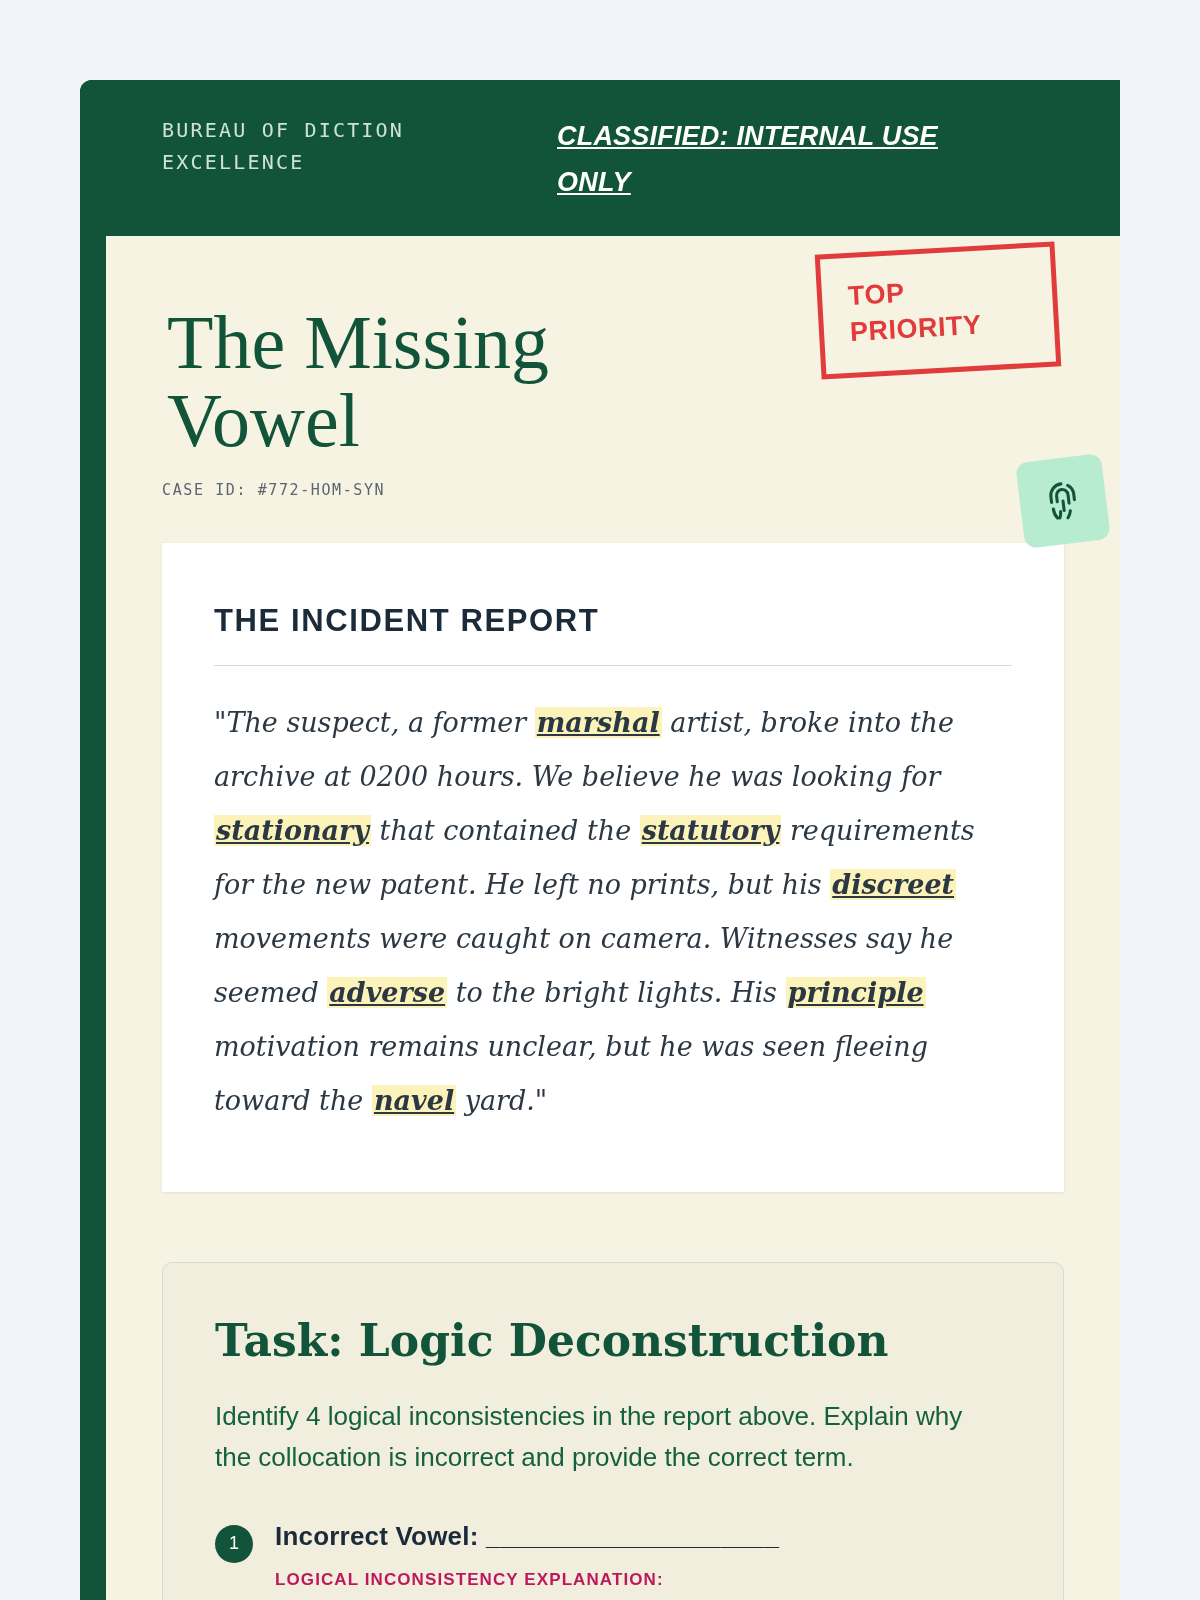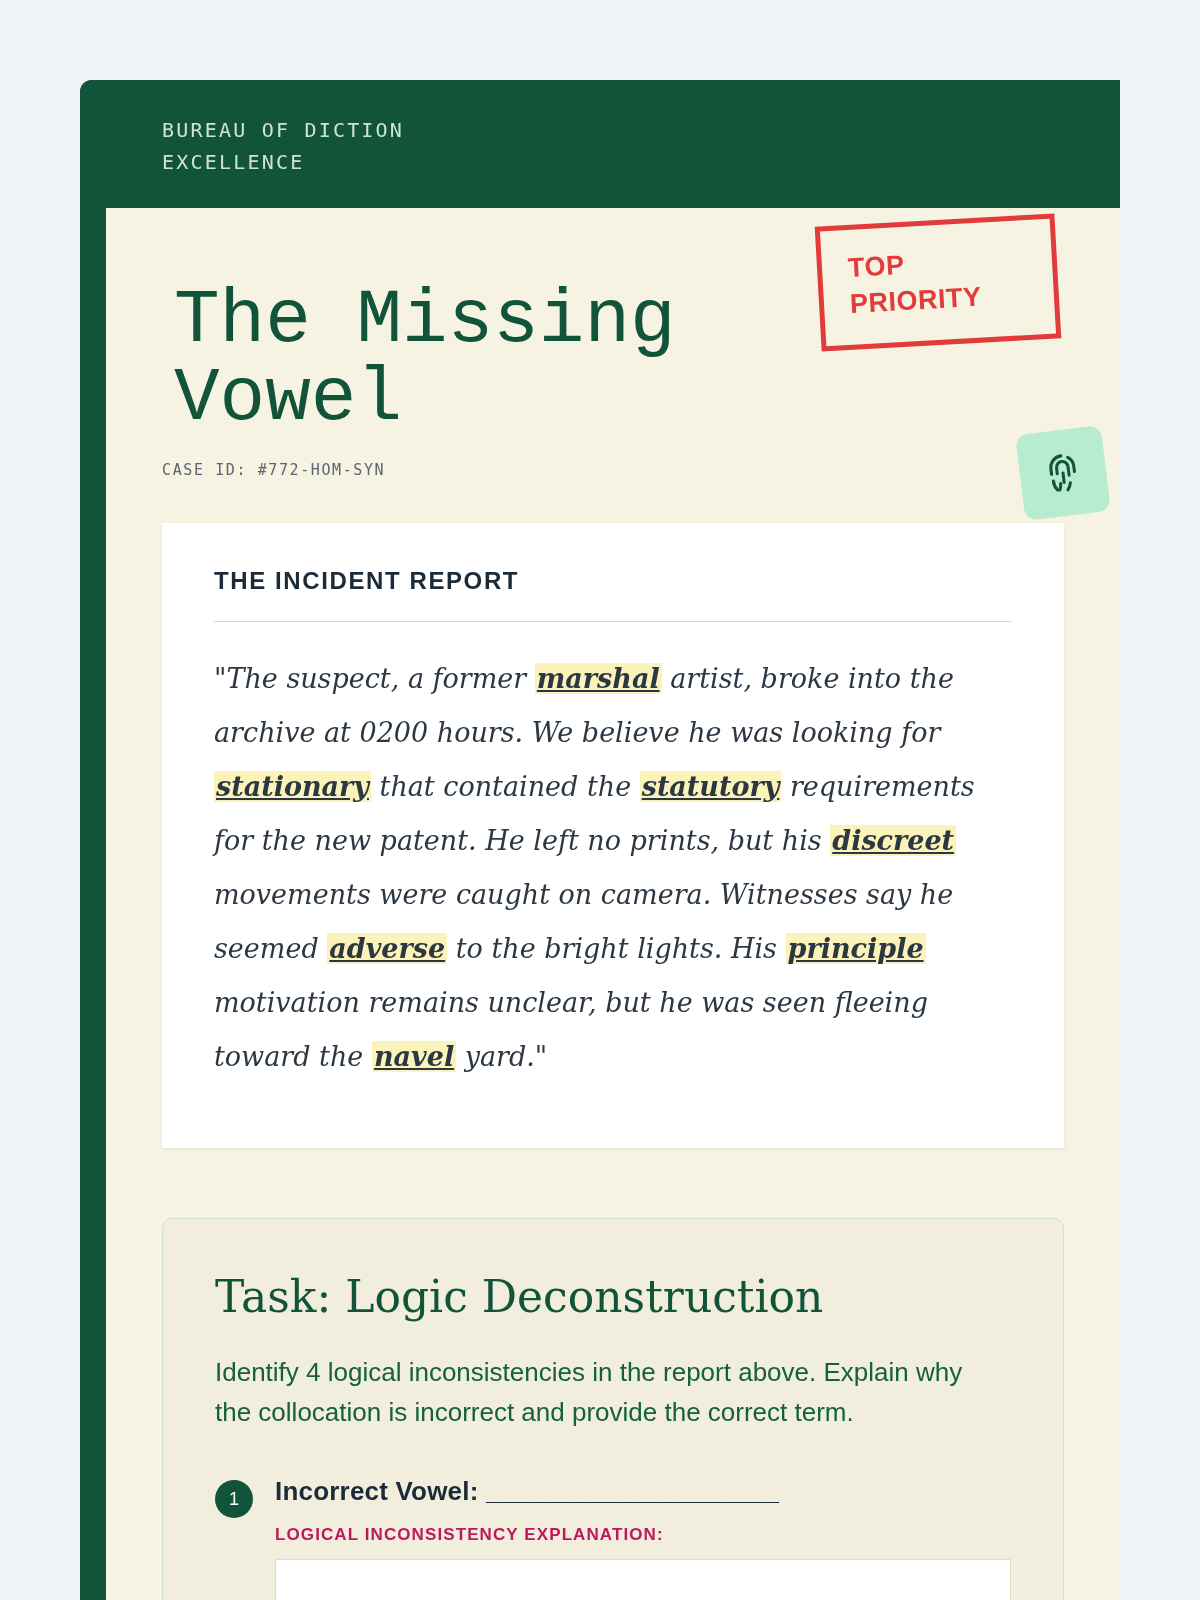--- a/index.html
+++ b/index.html
@@ -54,25 +54,25 @@
     line-height: 1.7;
     text-decoration: underline;
     max-width: 430px;
   }
   
   .title-area {
     position: relative;
     padding: 62px 56px 0 56px;
   }
   .doc-title {
-    font-family: Liberation Mono, monospace;
+    font-family: Liberation Serif, serif;
     color: #11543a;
     font-size: 76px;
     line-height: 1.03;
-    margin: 12px;
+    margin: 5px;
     max-width: 520px;
     font-weight: normal;
   }
   .case-id {
     margin-top: 22px;
     font-family: "DejaVu Sans Mono", monospace;
     font-size: 15px;
     letter-spacing: 1.6px;
     color: #5a6570;
   }
@@ -105,25 +105,25 @@
     justify-content: center;
   }
   
   .report-card {
     margin: 44px 56px 0 56px;
     background: #ffffff;
     padding: 44px 52px 64px 52px;
     box-shadow: 0 1px 3px rgba(0,0,0,0.08);
   }
   .report-heading {
-    font-size: 24px;
+    font-size: 31px;
     font-weight: bold;
     letter-spacing: 1.6px;
     color: #1b2b3a;
-    margin: 0 0 26px 0;
+    margin: 16px 0 26px 0;
   }
   .rule {
     border: none;
     border-top: 1px solid #d9d9d9;
     margin: 0 0 30px 0;
   }
   .report-text {
     font-family: "DejaVu Serif", serif;
     font-style: italic;
     font-size: 27px;
@@ -145,21 +145,21 @@
     background: #f2eedd;
     border: 1px solid #cfe0d2;
     border-radius: 10px;
     padding: 52px 52px 40px 52px;
   }
   .task-title {
     font-family: "DejaVu Serif", serif;
     font-size: 44px;
     color: #11543a;
     margin: 0 0 30px 0;
-    font-weight: normal;
+    font-weight: bold;
   }
   .task-desc {
     font-size: 26px;
     line-height: 1.55;
     color: #14603f;
     margin: 0 0 44px 0;
     max-width: 760px;
   }
   .q-row {
     display: flex;
@@ -202,20 +202,21 @@
   }
 </style>
 </head>
 <body>
 
 <div class="page-wrap">
   <div class="doc">
 
     <div class="header">
       <div class="bureau">BUREAU OF DICTION EXCELLENCE</div>
+      <div class="classified">CLASSIFIED: INTERNAL USE ONLY</div>
     </div>
 
     <div class="title-area">
       <h1 class="doc-title">The Missing Vowel</h1>
       <div class="case-id">CASE ID: #772-HOM-SYN</div>
 
       <div class="stamp">TOP PRIORITY</div>
 
       <div class="fingerprint-chip">
         <svg width="46" height="46" viewBox="0 0 24 24" fill="none" stroke="#11543a" stroke-width="1.6" stroke-linecap="round">

